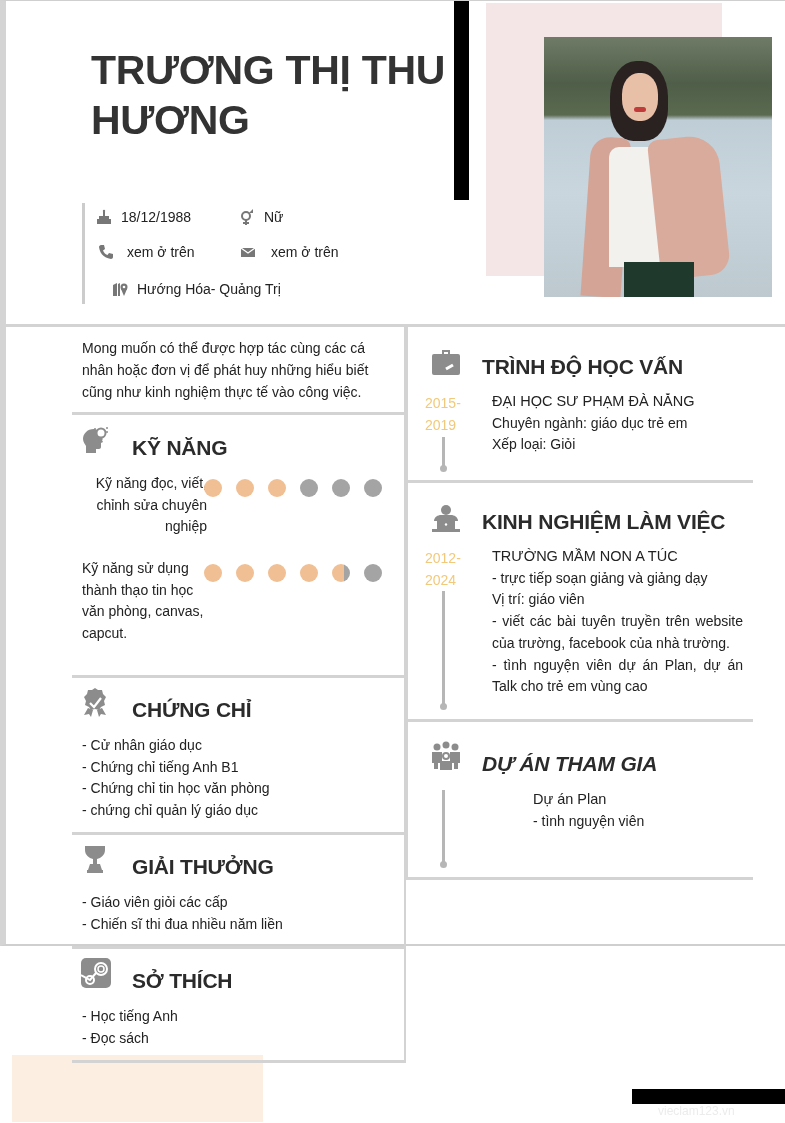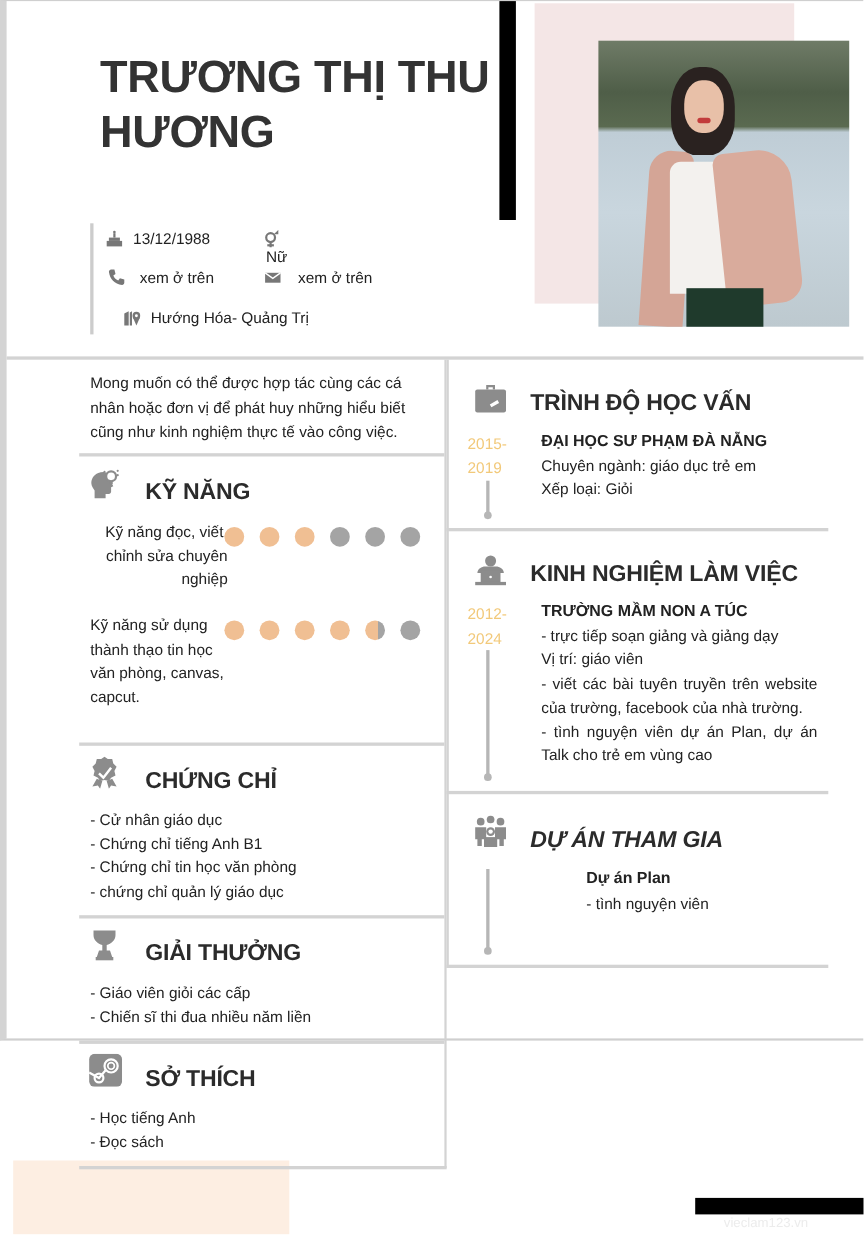--- a/index.html
+++ b/index.html
@@ -43,21 +43,21 @@
     .dot.on { background: #f0bf93; }
     .dot.half { background: linear-gradient(90deg, #f0bf93 0 65%, #a4a4a4 65% 100%); }
 
     .list { position: absolute; font-size: 14px; line-height: 21.7px; color: #222; }
 
     
     .years { position: absolute; font-size: 14px; line-height: 22px; color: #f2c97a; }
     .tl-line { position: absolute; width: 3px; background: #b6b6b6; }
     .tl-dot { position: absolute; width: 7px; height: 7px; border-radius: 50%; background: #b6b6b6; }
     .entry { position: absolute; font-size: 14px; line-height: 21.7px; color: #222; }
-    .entry .t { font-weight: bold; font-size: 14.5px; }
+    .entry .t { font-weight: normal; font-size: 14.5px; }
     .justify { text-align: justify; }
 
     .peach { position: absolute; left: 6px; top: 1054px; width: 251px; height: 67px; background: #fdeee2; }
     .foot-bar { position: absolute; left: 626px; top: 1088px; width: 159px; height: 15px; background: #000; }
     .watermark { position: absolute; left: 652px; top: 1103px; font-size: 12px; color: #ececec; }
   </style>
 </head>
 <body>
 
 <div class="page">
@@ -78,23 +78,23 @@
   </div>
 
   <div class="info">
     <div class="info-item" style="left:11px; top:6px;">
       <svg viewBox="0 0 16 16">
           <rect x="1" y="10" width="14" height="5"></rect>
           <rect x="3" y="7" width="10" height="3"></rect>
           <rect x="7" y="3" width="2" height="4"></rect>
           <circle cx="8" cy="2" r="1.2"></circle>
         </svg>
-      <span>13/12/1988</span>
-    </div>
-    <div class="info-item" style="left:154px; top:6px;flex-direction:column;">
+      <span>18/12/1988</span>
+    </div>
+    <div class="info-item" style="left:154px; top:6px;">
       <svg viewBox="0 0 16 16">
           <circle cx="7" cy="7" r="4" fill="none" stroke="#777" stroke-width="2"></circle>
           <rect x="6" y="11" width="2" height="5"></rect>
           <rect x="4" y="13" width="6" height="2"></rect>
           <path d="M10 4 L14 0 L14 4 Z"></path>
         </svg>
       <span>Nữ</span>
     </div>
     <div class="info-item" style="left:13px; top:41px;">
       <svg viewBox="0 0 16 16">

